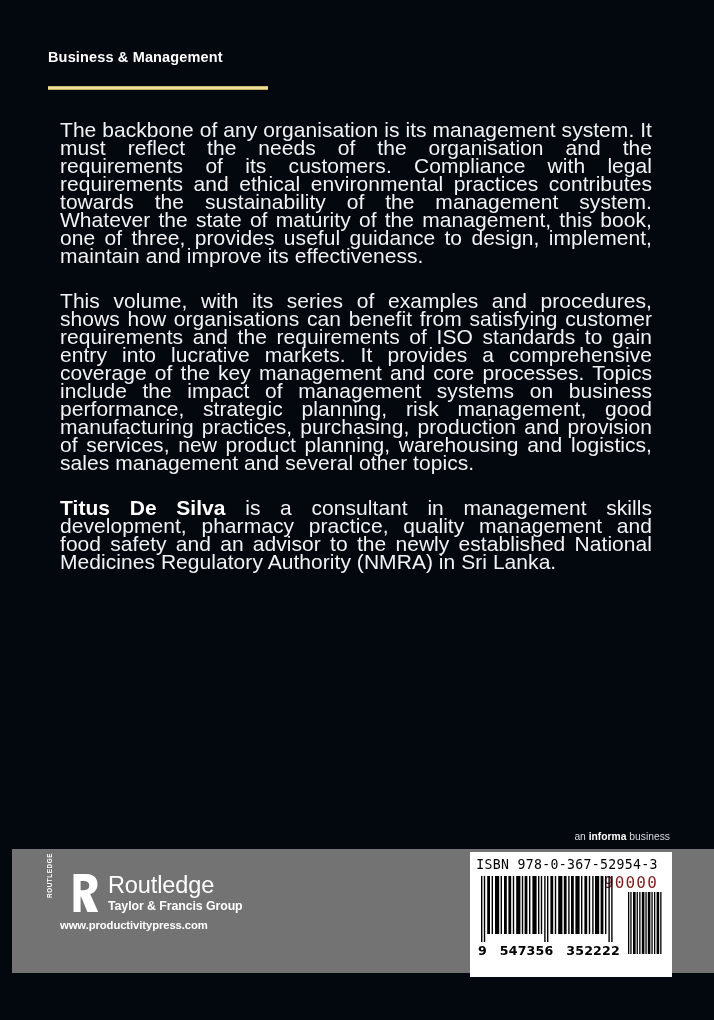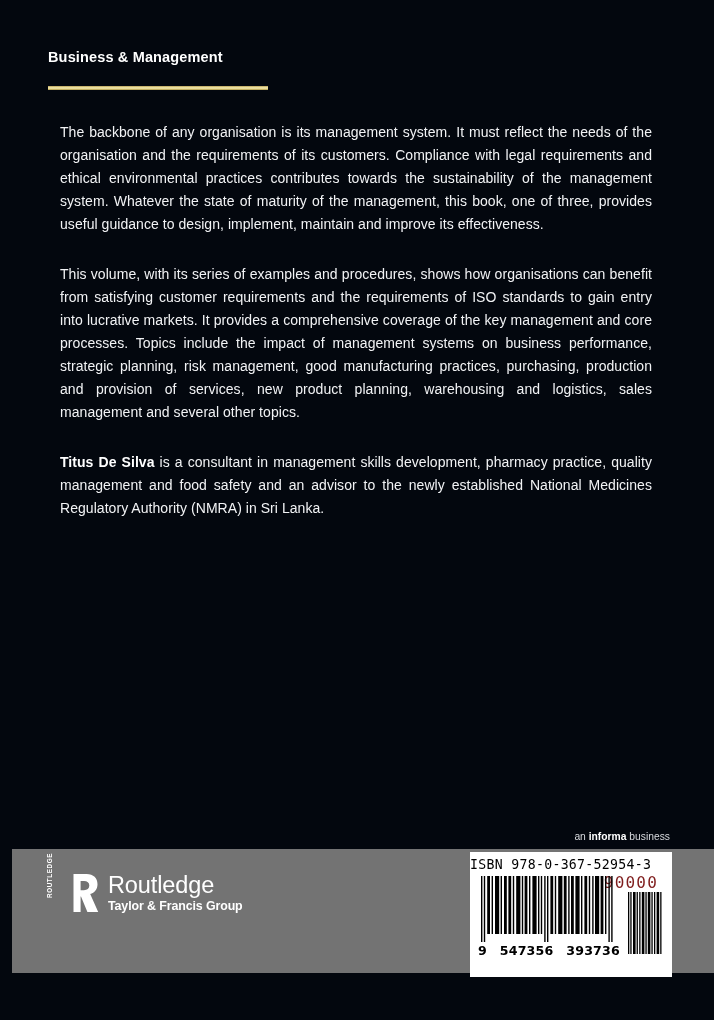--- a/index.html
+++ b/index.html
@@ -47,22 +47,22 @@
   
   .blurb {
     position: absolute;
     left: 60px;
     top: 121px;
     width: 592px;
   }
   .blurb p {
     margin: 0 0 27px 0;
     color: #f2f3f5;
-    font-size: 14px;
-    line-height: 23px;
+    font-size: 21px;
+    line-height: 18px;
     text-align: justify;
     text-justify: inter-word;
     letter-spacing: 0.05px;
   }
   .blurb p:last-child {
     margin-bottom: 12px;
   }
   .blurb p .author {
     font-weight: bold;
     color: #ffffff;
@@ -178,21 +178,21 @@
     top: 852px;
     width: 202px;
     height: 125px;
     background: #ffffff;
   }
   .isbn-text {
     position: absolute;
     left: 0;
     right: 8px;
     top: 5px;
-    text-align: left;
+    text-align: center;
     color: #000000;
     font-family: "DejaVu Sans Mono", monospace;
     font-size: 13.2px;
     letter-spacing: 0.3px;
     line-height: 15px;
     white-space: nowrap;
   }
   .addon-text {
     position: absolute;
     right: 14px;
@@ -258,20 +258,21 @@
           <svg width="42" height="42" viewBox="0 0 42 42" style="position:absolute;left:0;top:0;">
             <path d="M13.5 2 H26.5 C33.5 2 37.5 6.2 37.5 12.2 C37.5 17.2 34.6 20.8 30.2 22.1 L38.2 40 H27.4 L21.0 24.4 H20.6 V40 H13.5 Z M20.6 9.0 V18.2 H24.0 C27.3 18.2 29.3 16.5 29.3 13.6 C29.3 10.6 27.3 9.0 24.0 9.0 Z" fill="#ffffff"></path>
           </svg>
           <div class="vert">ROUTLEDGE</div>
         </div>
         <div class="logo-words">
           <div class="name">Routledge</div>
           <div class="group">Taylor &amp; Francis Group</div>
         </div>
       </div>
+      <div class="logo-url">www.productivitypress.com</div>
     </div>
 
   </div>
 
   <div class="barcode-box">
     <div class="isbn-text">ISBN 978-0-367-52954-3</div>
     <div class="addon-text">90000</div>
 
     <svg class="bars-main" viewBox="0 0 136 66" preserveAspectRatio="none">
       <g fill="#000000">
@@ -325,17 +326,17 @@
         <rect x="23.4" y="0" width="1.3" height="62"></rect>
           <rect x="26.0" y="0" width="1.3" height="62"></rect>
         <rect x="28.6" y="0" width="2.6" height="62"></rect>
           <rect x="32.2" y="0" width="1.3" height="62"></rect>
       </g>
     </svg>
 
     <div class="ean-digits">
       <span>9</span>
       <span>547356</span>
-      <span>393736</span>
+      <span>352222</span>
     </div>
   </div>
 
 </div>
 
 </body></html>

